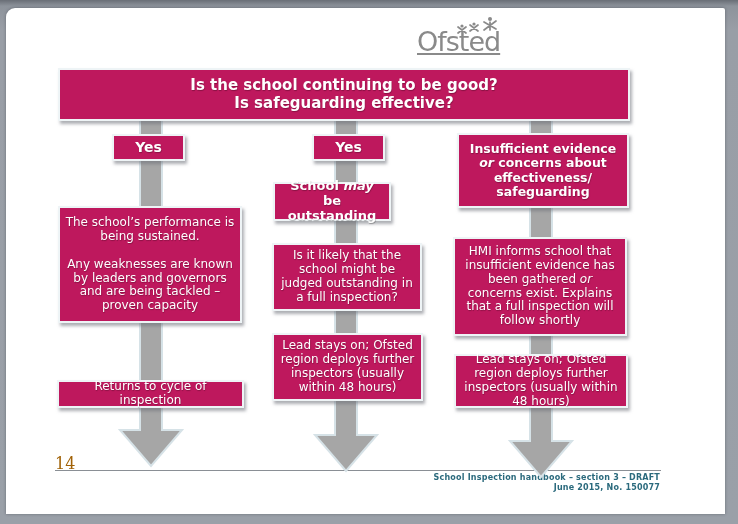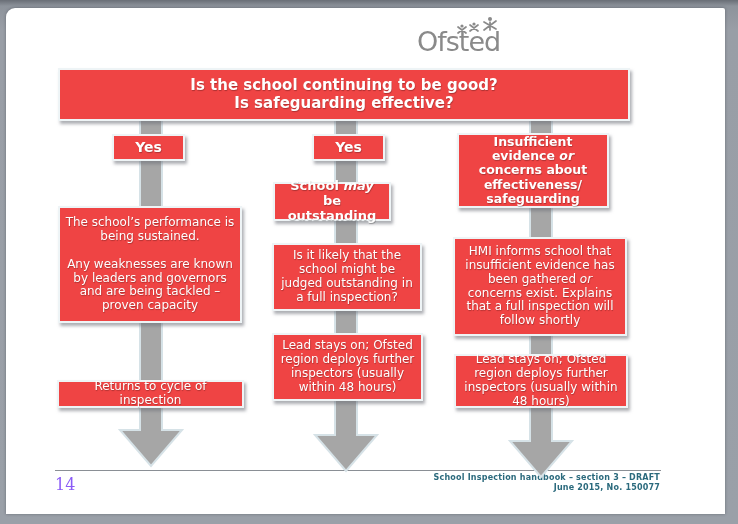--- a/index.html
+++ b/index.html
@@ -12,53 +12,53 @@
   .page {
     position:absolute; left:6px; top:8px; width:719px; height:506px;
     background:#ffffff; border-radius:9px 2px 0 0;
     box-shadow:0 0 3px rgba(40,45,55,.45);
   }
   
   .logo { position:absolute; left:417px; top:10px; width:110px; height:48px; }
   .logo-figs { position:absolute; left:22px; top:3px; }
   .logo-text {
     position:absolute; left:0; top:16px;
-    font-size:27px; color:#8a8a8a; letter-spacing:-1px; font-weight:400;
+    font-size:27px; color:#8a8a8a; letter-spacing:-1px; font-weight:400;text-decoration:underline;
   }
   
   .tbox {
     position:absolute; z-index:2;
-    background:#ef4444;
+    background:#be185d;
     border:2px solid #eef4f6;
     box-shadow:2px 3px 3px rgba(105,110,118,.55);
     color:#ffffff; text-align:center;
     display:flex; align-items:center; justify-content:center;
     text-shadow:0.5px 1px 1px rgba(0,0,0,.28);
     line-height:1.15; padding:2px 4px;
   }
   .b-title   { left:58px;  top:68px;  width:572px; height:53px; font-size:15px; font-weight:bold; }
   .b-yes1    { left:112px; top:134px; width:73px;  height:27px; font-size:14px; font-weight:bold; }
   .b-yes2    { left:312px; top:134px; width:73px;  height:27px; font-size:14px; font-weight:bold; }
   .b-c1body  { left:58px;  top:206px; width:184px; height:117px; font-size:12px; }
   .b-c1out   { left:57px;  top:380px; width:187px; height:28px;  font-size:12px;text-align:center; }
   .b-c2sub   { left:273px; top:182px; width:118px; height:39px;  font-size:13px; font-weight:bold; }
   .b-c2q     { left:272px; top:243px; width:150px; height:68px;  font-size:12px; }
   .b-c2out   { left:272px; top:333px; width:151px; height:68px;  font-size:12px; }
-  .b-c3top   { left:457px; top:133px; width:152px; height:75px;  font-size:12.5px; font-weight:bold; }
+  .b-c3top   { left:457px; top:133px; width:172px; height:75px;  font-size:12.5px; font-weight:bold; }
   .b-c3body  { left:453px; top:237px; width:174px; height:99px;  font-size:12px; }
   .b-c3out   { left:454px; top:354px; width:174px; height:54px;  font-size:12px; }
   .b-c1body .para { margin:14px 0; }
   
   .arrows { position:absolute; left:0; top:0; z-index:1; }
   
   .footer-rule { position:absolute; left:55px; top:470px; width:606px; height:1px; background:#8a8f95; z-index:0; }
   .page-num {
-    position:absolute; left:55px; top:475px;
+    position:absolute; left:55px; top:454px;
     font-family:"DejaVu Serif","Liberation Serif",serif;
-    font-size:16px; color:#8b5cf6;
+    font-size:16px; color:#a16207;
   }
   .footer-right {
     position:absolute; left:360px; top:473px; width:300px;
     text-align:right; font-size:8px; font-weight:bold;
     color:#2b6a7d; line-height:1.3; letter-spacing:0.2px;
   }
 </style>
 </head>
 <body>
 

